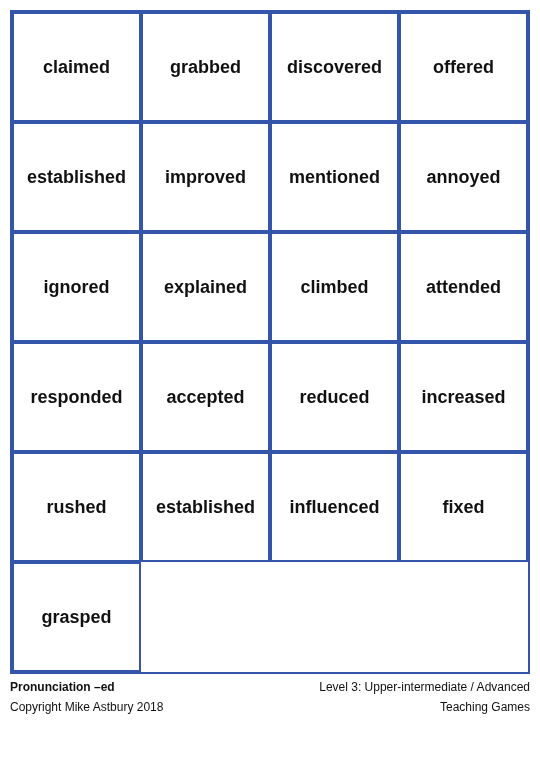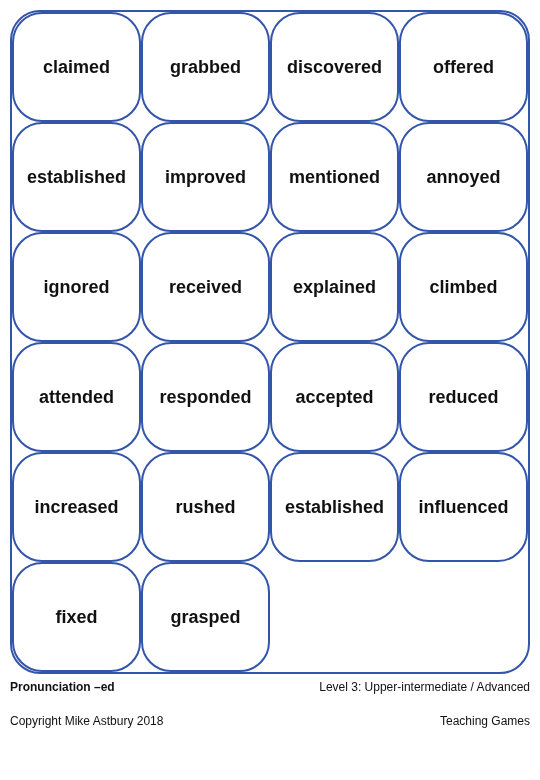--- a/index.html
+++ b/index.html
@@ -1,15 +1,15 @@
 <!DOCTYPE html>
 <html><head>
   <meta charset="utf-8">
   <style>
-    * { box-sizing: border-box; margin: 0; padding: 0; border-radius: 30px; }
+    * { box-sizing: border-box; margin: 0; padding: 0; }
     body {
       width: 540px;
       height: 780px;
       background: #fff;
       font-family: Arial, sans-serif;
       display: flex;
       flex-direction: column;
       align-items: center;
       justify-content: flex-start;
     }
@@ -31,21 +31,21 @@
       font-weight: bold;
       color: #111;
       text-align: center;
       padding: 8px;
     }
     .footer {
       width: 520px;
       margin-top: 6px;
       display: flex;
       flex-direction: column;
-      gap: 20px;
+      gap: 6px;
     }
     .footer-row {
       display: flex;
       justify-content: space-between;
       font-size: 12px;
       color: #111;
     }
     .footer-row span {
       font-size: 12px;
     }
@@ -59,21 +59,20 @@
 <div class="grid-container">
 <div class="cell">claimed</div>
     <div class="cell">grabbed</div>
     <div class="cell">discovered</div>
     <div class="cell">offered</div>
     <div class="cell">established</div>
     <div class="cell">improved</div>
     <div class="cell">mentioned</div>
     <div class="cell">annoyed</div>
     <div class="cell">ignored</div>
-    <div class="cell">received</div>
     <div class="cell">explained</div>
     <div class="cell">climbed</div>
     <div class="cell">attended</div>
     <div class="cell">responded</div>
     <div class="cell">accepted</div>
     <div class="cell">reduced</div>
     <div class="cell">increased</div>
     <div class="cell">rushed</div>
     <div class="cell">established</div>
     <div class="cell">influenced</div>

